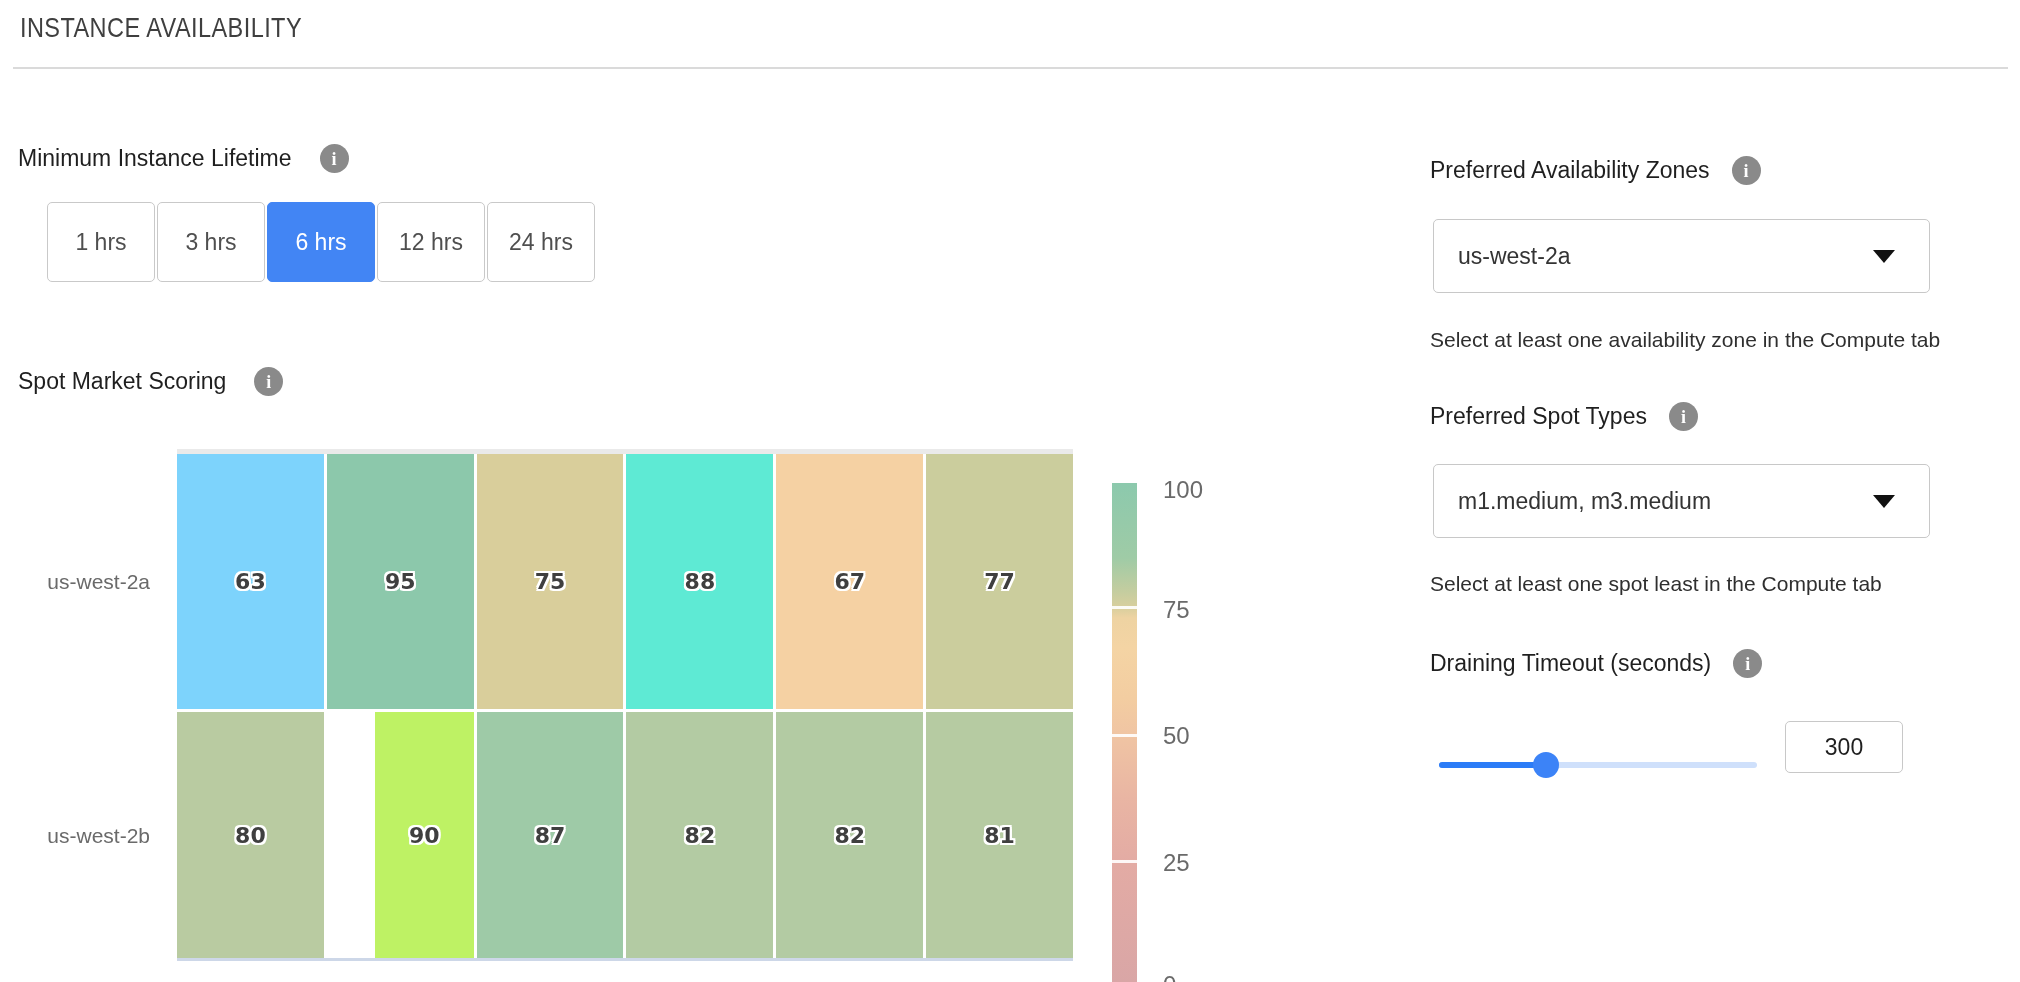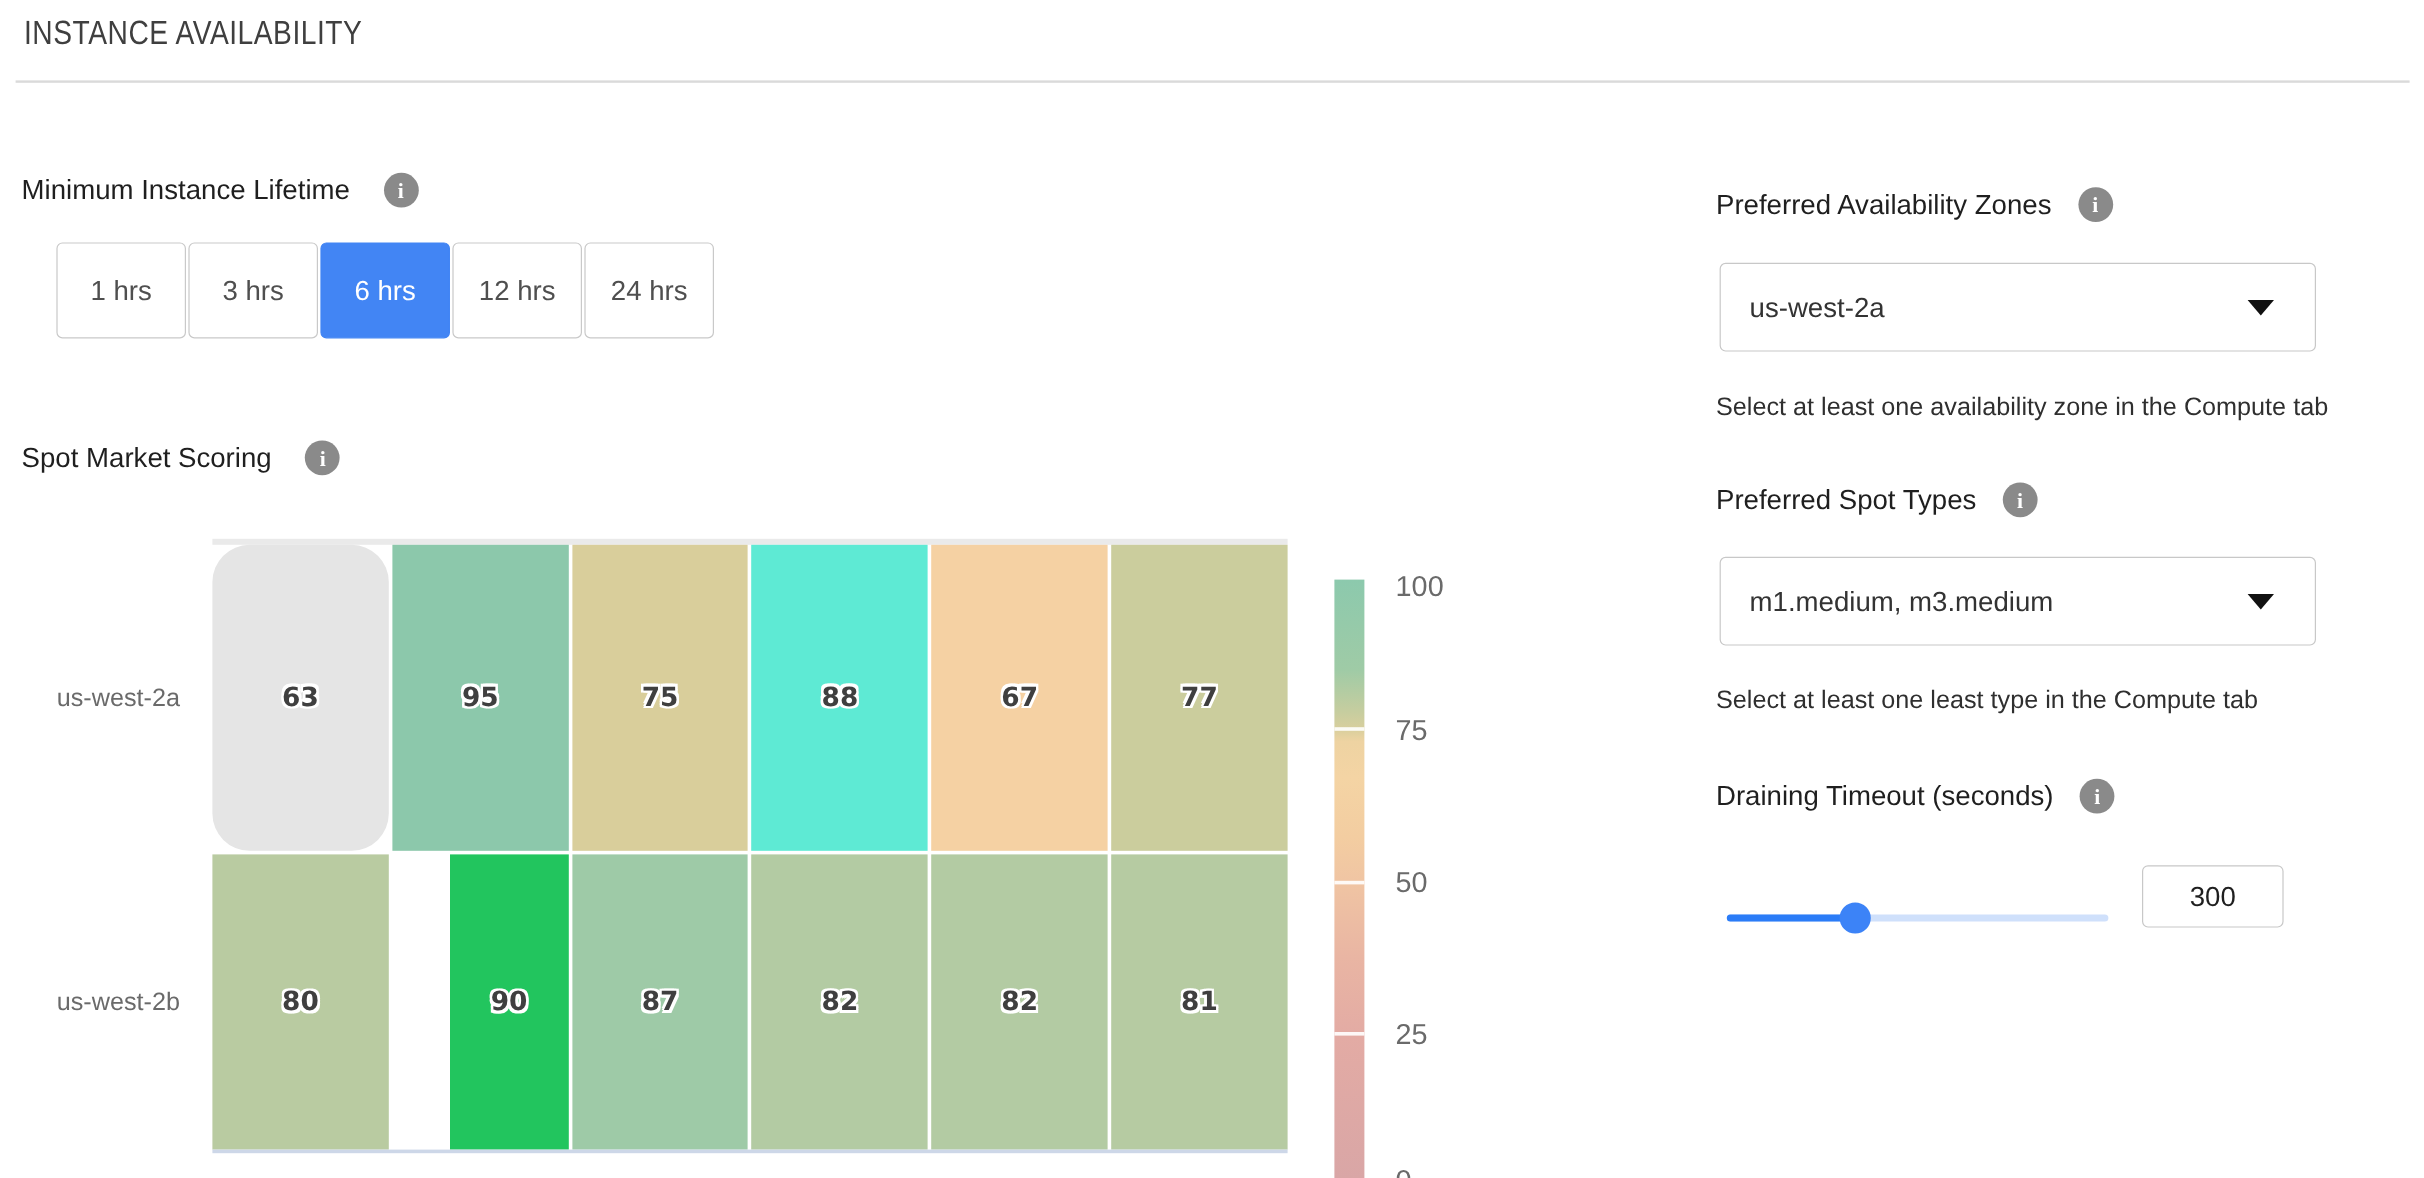--- a/index.html
+++ b/index.html
@@ -106,42 +106,42 @@
 
   <div class="abs label-row" style="left:18px;top:367px;">
     <span class="section-label">Spot Market Scoring</span>
     <span class="info-icon">
       <span>i</span>
     </span>
   </div>
 
   <div class="abs hm-strip-top" style="left:177px;top:449px;width:896px;height:5px;"></div>
   <div class="abs hm-grid" style="left:177px;top:454px;width:896px;">
-      <div class="hm-cell" style="background: #e5e5e5; border-radius: 31px;">
+      <div class="hm-cell" style="background: #7dd3fc;">
         <span class="hm-val">63</span>
       </div>
       <div class="hm-cell" style="background: rgb(140, 200, 171);">
         <span class="hm-val">95</span>
       </div>
       <div class="hm-cell" style="background: rgb(217, 206, 155);">
         <span class="hm-val">75</span>
       </div>
       <div class="hm-cell" style="background: #5eead4;">
         <span class="hm-val">88</span>
       </div>
       <div class="hm-cell" style="background: rgb(245, 209, 163);">
         <span class="hm-val">67</span>
       </div>
       <div class="hm-cell" style="background: rgb(203, 205, 157);">
         <span class="hm-val">77</span>
       </div>
       <div class="hm-cell" style="background: rgb(185, 203, 161);">
         <span class="hm-val">80</span>
       </div>
-      <div class="hm-cell" style="background: #22c55e; margin-left: 48px;">
+      <div class="hm-cell" style="background: #bef264; margin-left: 48px;">
         <span class="hm-val">90</span>
       </div>
       <div class="hm-cell" style="background: rgb(158, 202, 167);">
         <span class="hm-val">87</span>
       </div>
       <div class="hm-cell" style="background: rgb(179, 203, 163);">
         <span class="hm-val">82</span>
       </div>
       <div class="hm-cell" style="background: rgb(179, 203, 163);">
         <span class="hm-val">82</span>
@@ -183,21 +183,21 @@
   <div class="abs label-row" style="left:1430px;top:402px;gap:22px;">
     <span class="section-label">Preferred Spot Types</span>
     <span class="info-icon">
       <span>i</span>
     </span>
   </div>
   <div class="abs select-box" style="left:1433px;top:464px;">
     <span class="select-value">m1.medium, m3.medium</span>
     <span class="select-caret"></span>
   </div>
-  <div class="abs helper-text" style="left:1430px;top:572px;">Select at least one least type in the Compute tab</div>
+  <div class="abs helper-text" style="left:1430px;top:572px;">Select at least one spot least in the Compute tab</div>
 
   <div class="abs label-row" style="left:1430px;top:649px;gap:22px;">
     <span class="section-label">Draining Timeout (seconds)</span>
     <span class="info-icon">
       <span>i</span>
     </span>
   </div>
   <div class="abs slider-track" style="left:1439px;top:762px;">
     <div class="slider-fill" id="slider-fill" style="width: 34%;"></div>
   </div>

